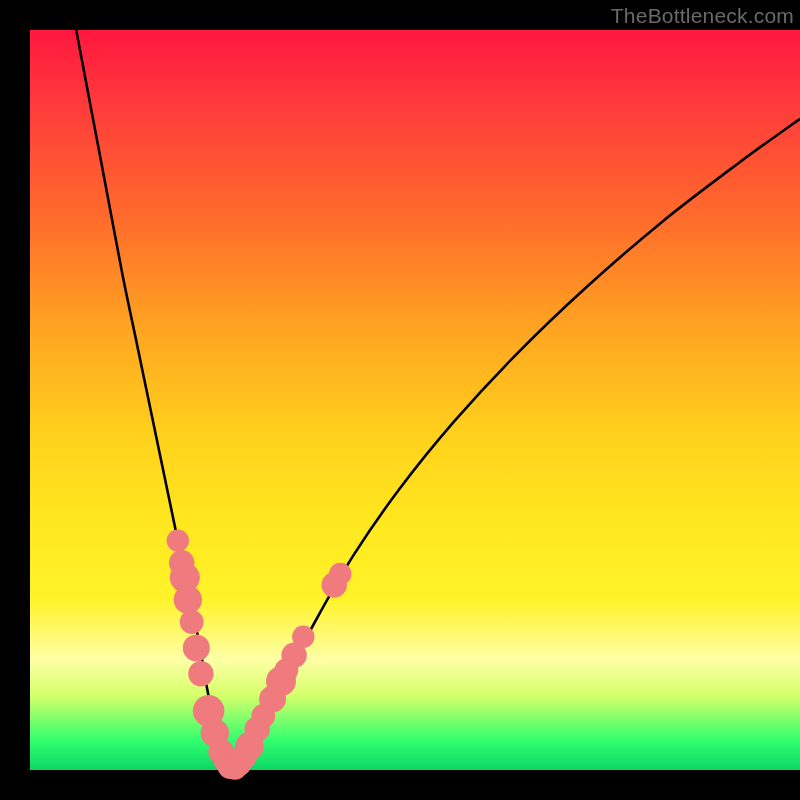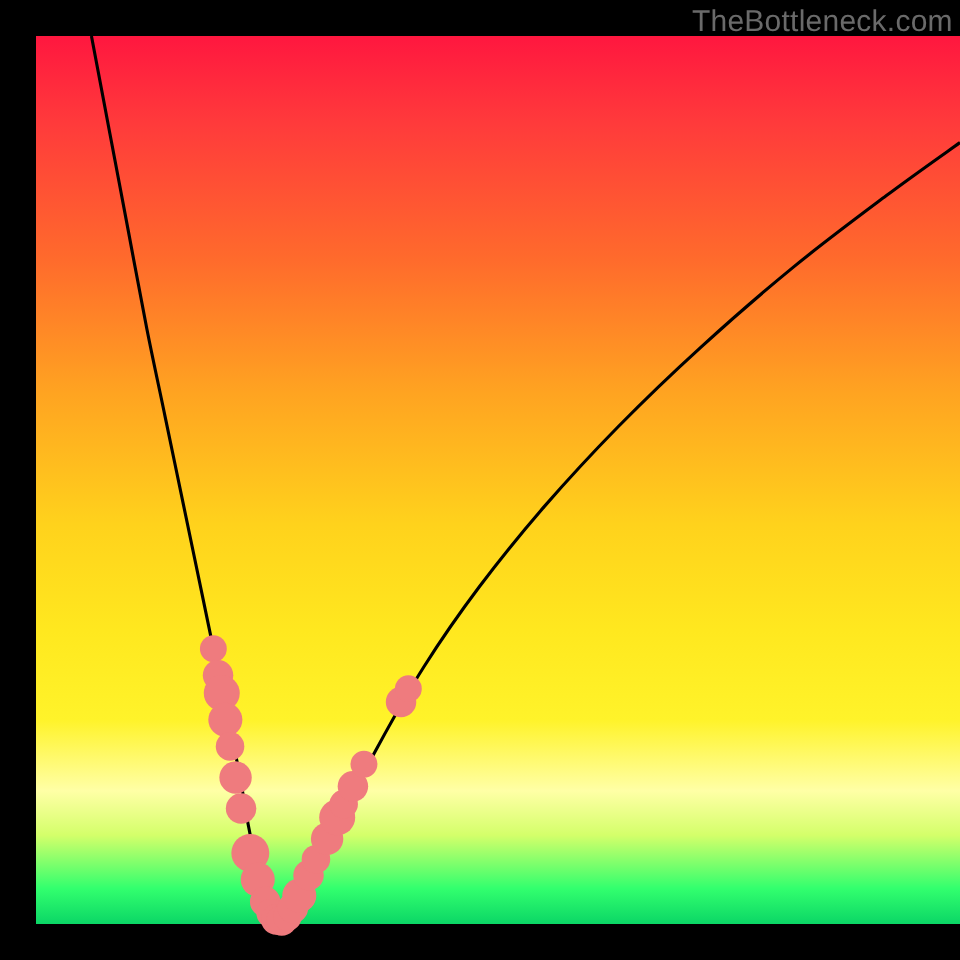--- a/index.html
+++ b/index.html
@@ -34,21 +34,21 @@
       #ffffa6 85%,
       #d4ff6a 90%,
       #32ff6e 96%,
       #0bd666 100%);
   }
   .attribution {
     position: absolute;
     top: 4px;
     right: 6px;
     color: #6a6a6a;
-    font-size: 25px;
+    font-size: 21px;
     font-weight: 500;
     letter-spacing: 0.2px;
     z-index: 5;
     user-select: none;
   }
   svg.curve {
     position: absolute;
     inset: 0;
     width: 100%;
     height: 100%;

